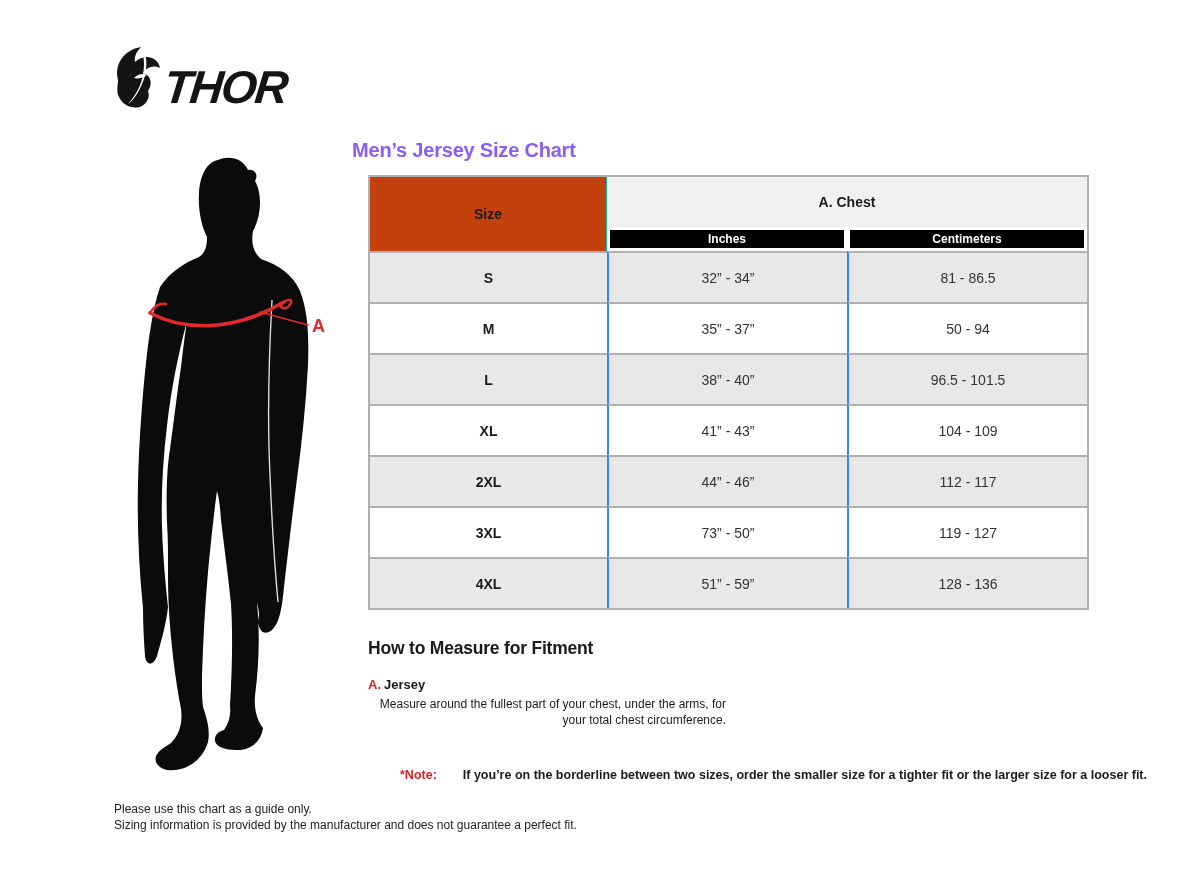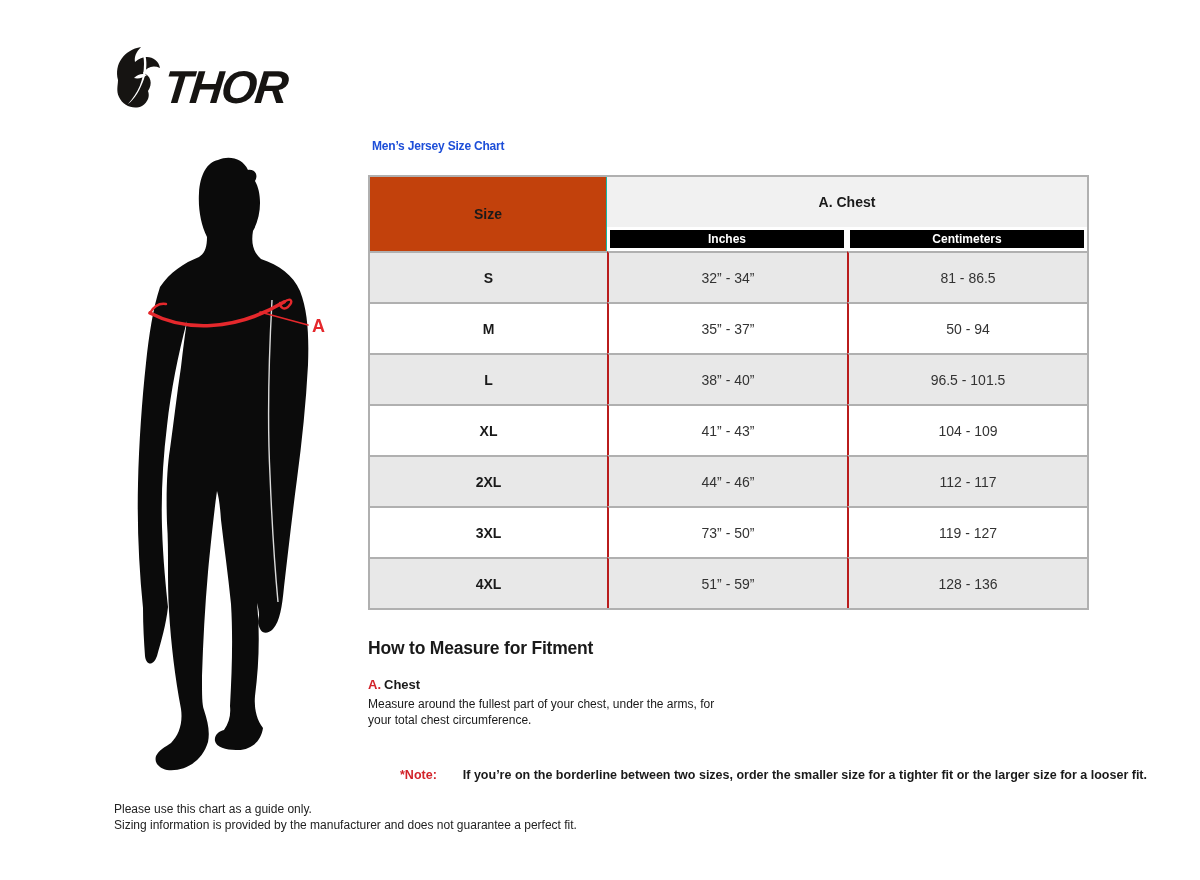--- a/index.html
+++ b/index.html
@@ -21,22 +21,22 @@
     letter-spacing: -2px; color: #161412; line-height: 0.9;
     transform: skewX(-6deg); margin-left: 4px; padding-bottom: 2px;
   }
 
   
   .figure-wrap { position: absolute; left: 112px; top: 150px; width: 250px; height: 640px; }
   .figure-wrap svg { display: block; }
 
   
   .chart-title {
-    position: absolute; left: 372px; top: 139px;
-    font-size: 12px; font-weight: 700; color: #1d4ed8; letter-spacing: -0.2px;
+    position: absolute; left: 352px; top: 139px;
+    font-size: 20px; font-weight: 700; color: #8b5cf6; letter-spacing: -0.2px;
   }
 
   
   .table-wrap { position: absolute; left: 368px; top: 175px; }
   table.size-table {
     border-collapse: separate; border-spacing: 0;
     width: 717px; table-layout: fixed;
     border: 2px solid #b0b0b0;
   }
   .size-table th, .size-table td {
@@ -47,31 +47,31 @@
     border-right: 1px solid #14b8a6;
   }
   th.group-head { background: #f1f1f1; font-weight: 700; color: #1a1a1a; height: 50px; }
   td.bar-cell { background: #ffffff; height: 16px; padding: 3px 3px; }
   .black-bar {
     background: #000; color: #fff; font-weight: 700; font-size: 12px;
     height: 18px; line-height: 18px; text-align: center;
   }
   .size-table td.data-cell { height: 51px; color: #333; border-top: 2px solid #b0b0b0; }
   .size-table td.size-cell { font-weight: 700; color: #1a1a1a; }
-  .size-table td.col-border { border-left: 2px solid #b91c1c; }
+  .size-table td.col-border { border-left: 2px solid #3b82f6; }
   tr.row-shade td { background: #e8e8e8; }
   tr.row-plain td { background: #ffffff; }
 
   
   .measure-block { position: absolute; left: 368px; top: 638px; width: 680px; }
   .measure-heading { font-size: 17.5px; font-weight: 700; color: #1a1a1a; letter-spacing: -0.2px; }
   .measure-item { margin-top: 16px; }
   .measure-key { font-size: 13px; font-weight: 700; }
   .measure-label { font-size: 13px; font-weight: 700; color: #1a1a1a; margin-left: 3px; }
-  .measure-desc { font-size: 12px; color: #1a1a1a; width: 358px; line-height: 16px; margin-top: 3px; }
+  .measure-desc { font-size: 12px; color: #1a1a1a; width: 358px; line-height: 16px; margin-top: 3px; text-align: right; }
 
   
   .note-line { position: absolute; left: 368px; top: 768px; font-size: 12.5px; font-weight: 700; }
   .note-label { margin-right: 12px; margin-left: 32px; }
   .note-text { color: #1a1a1a; padding-left: 14px; }
 
   
   .footer { position: absolute; left: 114px; top: 801px; font-size: 12px; color: #222; line-height: 16px; }
 </style>
 </head>
@@ -206,21 +206,21 @@
         <td class="data-cell col-border">51” - 59”</td>
         <td class="data-cell col-border">128 - 136</td>
       </tr>
     </tbody>
       </table>
   </div>
 
   <div class="measure-block">
     <div class="measure-heading">How to Measure for Fitment</div>
     <div class="measure-item">
-      <span class="measure-key" style="color:#d2232a">A.</span><span class="measure-label">Chest</span>
+      <span class="measure-key" style="color:#d2232a">A.</span><span class="measure-label">Jersey</span>
       <div class="measure-desc">Measure around the fullest part of your chest, under the arms, for your total chest circumference.</div>
     </div>
   </div>
 
   <div class="note-line">
     <span class="note-label" style="color:#d2232a">*Note:</span><span class="note-text">If you’re on the borderline between two sizes, order the smaller size for a tighter fit or the larger size for a looser fit.</span>
   </div>
 
   <div class="footer">
     <div>Please use this chart as a guide only.</div>

